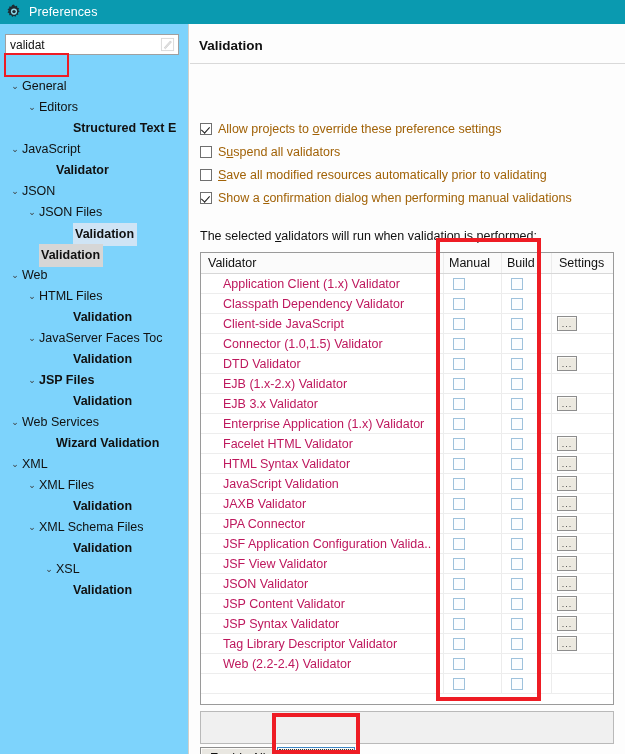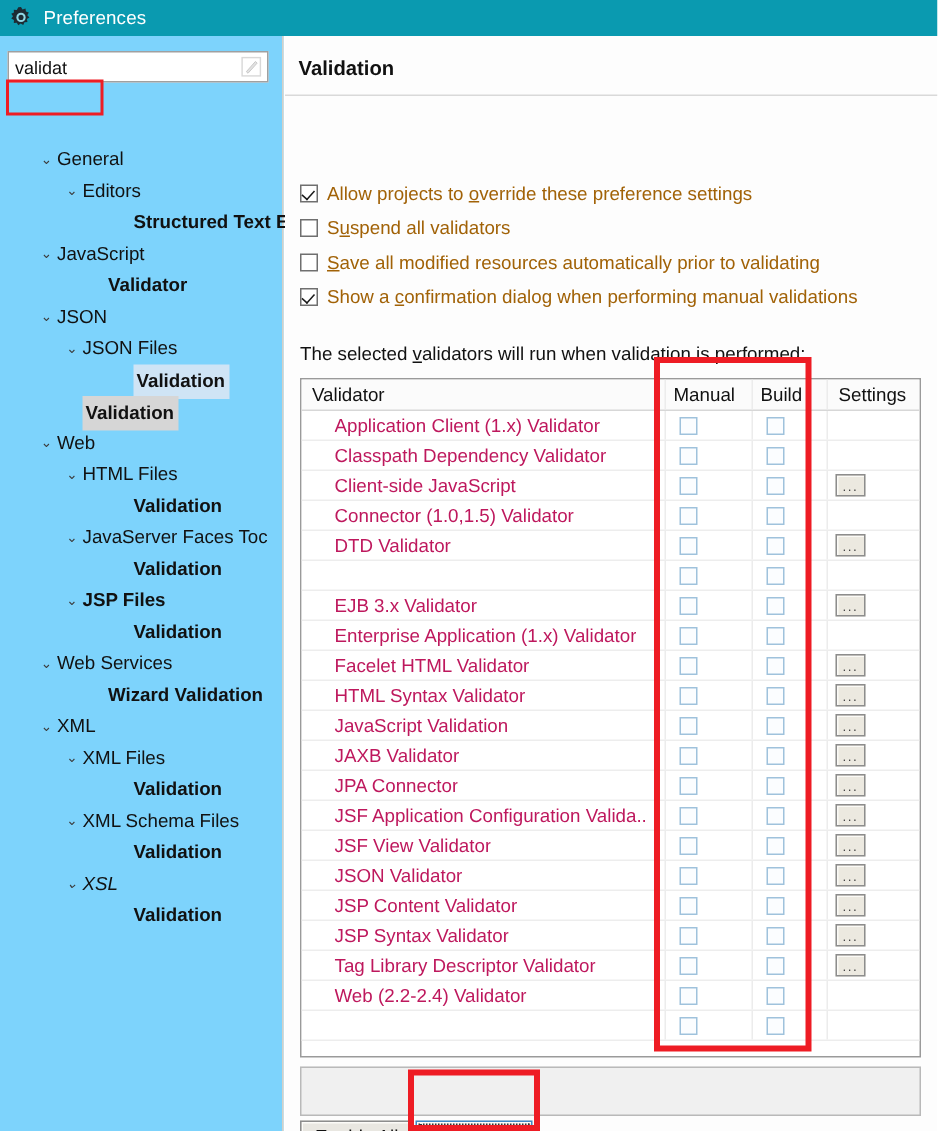--- a/index.html
+++ b/index.html
@@ -40,21 +40,21 @@
     border: 0; outline: 0; background: transparent;
     font-family: "Liberation Sans", sans-serif; font-size: 12px;
     color: #111; padding: 0 4px; width: 140px; height: 19px;
   }
   .eraser-icon { width: 15px; height: 15px; margin-left: auto; margin-right: 3px; opacity:.55; }
   .filter-redbox {
     position: absolute; left: 4px; top: 29px; width: 65px; height: 24px;
     border: 2px solid #ee1c24; pointer-events: none; z-index: 6;
   }
 
-  .tree { position: absolute; left: 16px; top: 52px; width: 188px; margin-top: 20px; }
+  .tree { position: absolute; left: 0; top: 52px; width: 188px; }
   .tnode {
     position: relative; height: 21px; line-height: 21px;
     white-space: nowrap; font-size: 12.5px; color: #111;
     padding-left: 0;
   }
   .tnode .arrow {
     display: inline-block; width: 14px; text-align: center;
     color: #3b3b3b; font-size: 9px; vertical-align: middle;
   }
   .tnode .lbl { display: inline-block; vertical-align: middle; }
@@ -196,21 +196,21 @@
         <div class="tnode bold" style="padding-left: 59px;"><span class="arrow"></span><span class="lbl">Validation</span></div>
         <div class="tnode bold" style="padding-left: 25px;"><span class="arrow">⌄</span><span class="lbl">JSP Files</span></div>
         <div class="tnode bold" style="padding-left: 59px;"><span class="arrow"></span><span class="lbl">Validation</span></div>
         <div class="tnode" style="padding-left: 8px;"><span class="arrow">⌄</span><span class="lbl">Web Services</span></div>
         <div class="tnode bold" style="padding-left: 42px;"><span class="arrow"></span><span class="lbl">Wizard Validation</span></div>
         <div class="tnode" style="padding-left: 8px;"><span class="arrow">⌄</span><span class="lbl">XML</span></div>
         <div class="tnode" style="padding-left: 25px;"><span class="arrow">⌄</span><span class="lbl">XML Files</span></div>
         <div class="tnode bold" style="padding-left: 59px;"><span class="arrow"></span><span class="lbl">Validation</span></div>
         <div class="tnode" style="padding-left: 25px;"><span class="arrow">⌄</span><span class="lbl">XML Schema Files</span></div>
         <div class="tnode bold" style="padding-left: 59px;"><span class="arrow"></span><span class="lbl">Validation</span></div>
-        <div class="tnode" style="padding-left: 25px; font-style: italic;"><span class="arrow">⌄</span><span class="lbl">XSL</span></div>
+        <div class="tnode" style="padding-left: 42px;"><span class="arrow">⌄</span><span class="lbl">XSL</span></div>
         <div class="tnode bold" style="padding-left: 59px;"><span class="arrow"></span><span class="lbl">Validation</span></div>
       </div>
   </div>
 
   <div class="rightpane">
     <div class="page-title">Validation</div>
     <div class="title-sep"></div>
 
     <div id="options">
         <div class="cbrow" style="top: 98px;">
@@ -285,20 +285,21 @@
             <div class="vline" style="left: 350px;"></div>
             <div class="name">DTD Validator</div>
             <div class="cell-cb manual"></div>
             <div class="cell-cb build"></div>
             <div class="dotsbtn">...</div>
           </div>
           <div class="trow">
             <div class="vline" style="left: 242px;"></div>
             <div class="vline" style="left: 300px;"></div>
             <div class="vline" style="left: 350px;"></div>
+            <div class="name">EJB (1.x-2.x) Validator</div>
             <div class="cell-cb manual"></div>
             <div class="cell-cb build"></div>
           </div>
           <div class="trow">
             <div class="vline" style="left: 242px;"></div>
             <div class="vline" style="left: 300px;"></div>
             <div class="vline" style="left: 350px;"></div>
             <div class="name">EJB 3.x Validator</div>
             <div class="cell-cb manual"></div>
             <div class="cell-cb build"></div>

